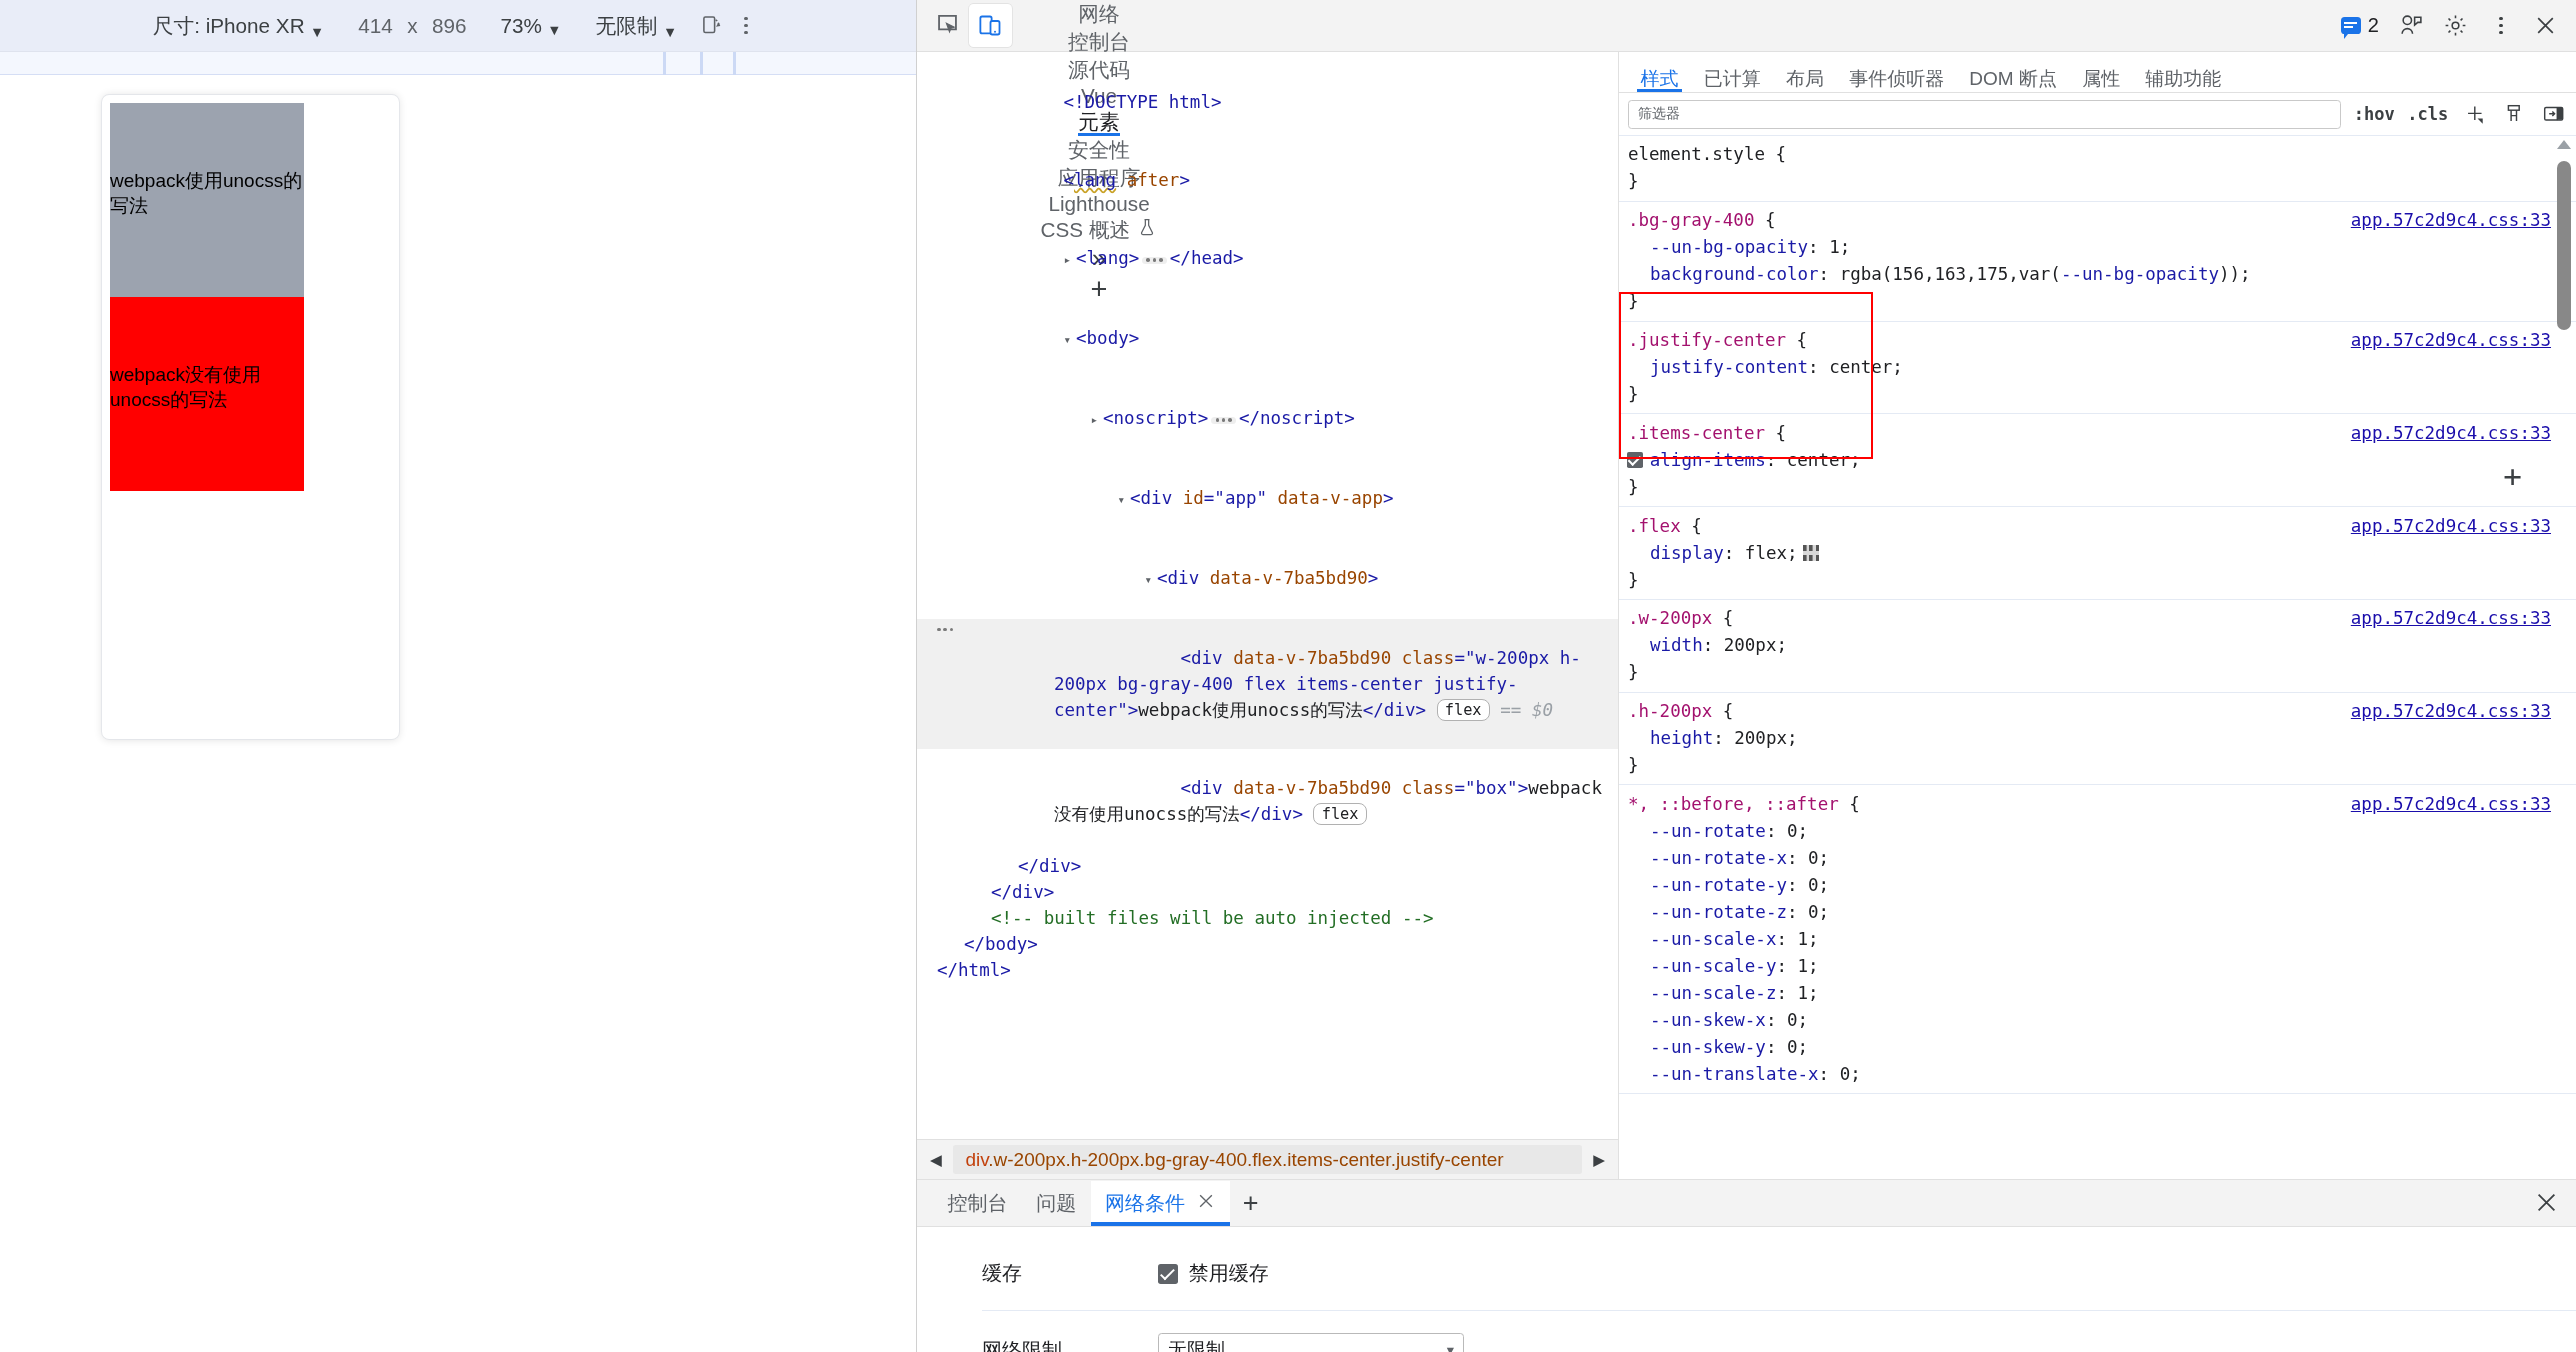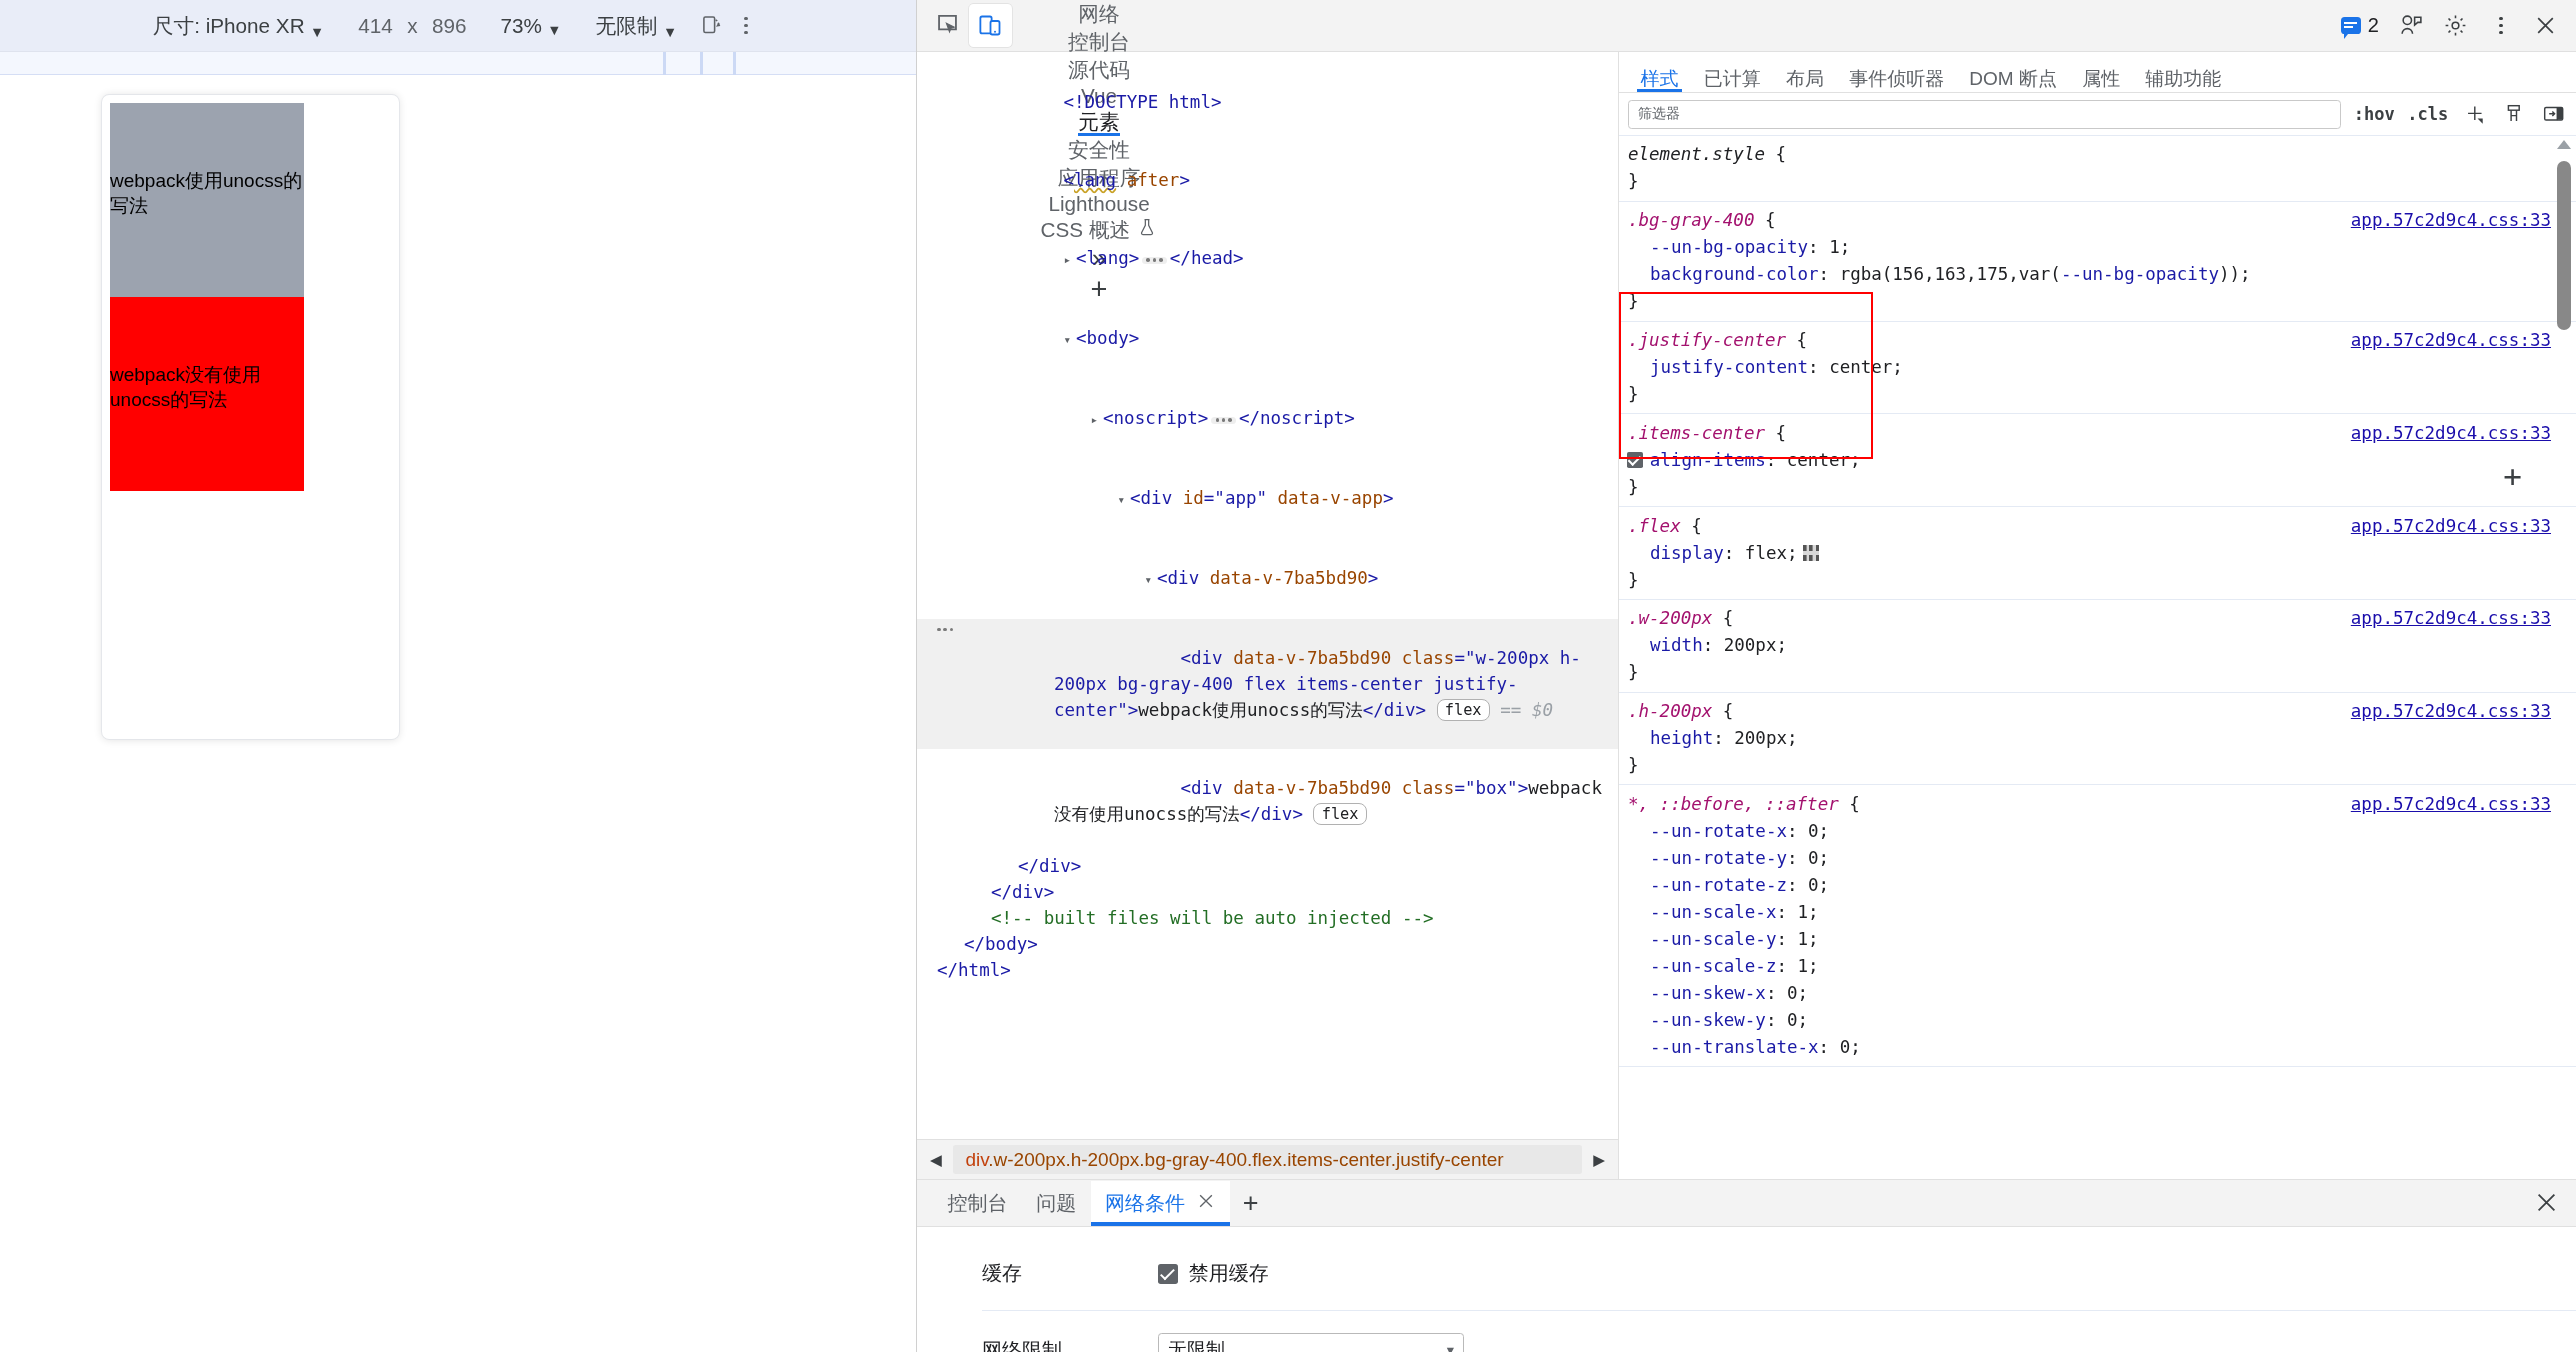--- a/index.html
+++ b/index.html
@@ -147,21 +147,21 @@
   }
   .fbtn { font-family:"DejaVu Sans Mono","Liberation Mono",monospace; font-size:17px; color:#3c4043; font-weight:bold; white-space:nowrap;}
   .fico { width:27px; height:27px; display:flex; align-items:center; justify-content:center; }
 
   #styles-scroll { flex:1; overflow:hidden; position:relative;
     font-family:"DejaVu Sans Mono","Liberation Mono",monospace; font-size:17.5px; line-height:27px; color:#202124;}
   .rule { padding: 5.4px 0 5.4px 0; border-bottom:0.9px solid #e4eaf4; position:relative; }
   .rule .sel-line { padding-left:9px; }
   .rule .decl { padding-left: 31px; white-space:pre; }
   .rule .close { padding-left:9px; }
-  .selname { color:#a3116e;font-style:italic; }
+  .selname { color:#a3116e; }
   .prop { color:#1a1aa6; }
   .pval { color:#202124; }
   .srclink { position:absolute; right:25px; top:5.4px; color:#1a0dab; text-decoration:underline; font-size:17.5px; }
   .chk {
     display:inline-block; width:16px;height:16px;background:#5f6368;border-radius:1.8px;position:relative;
     vertical-align:-2.7px; margin-right:7.2px; margin-left:-23.4px;
   }
   .chk::after{content:"";position:absolute;left:4.5px;top:0.9px;width:4.5px;height:10px;border:solid #fff;border-width:0 2.2px 2.2px 0;transform:rotate(45deg);}
   .flexicon{display:inline-block;width:16px;height:16px;vertical-align:-2.7px;background:
       linear-gradient(#555,#555) 0 0/3.6px 6.3px no-repeat,
@@ -517,20 +517,21 @@
           <div class="rule">
             <a class="srclink">app.57c2d9c4.css:33</a>
             <div class="sel-line"><span class="selname">.h-200px</span> {</div>
             <div class="decl"><span class="prop">height</span>: <span class="pval">200px</span>;</div>
             <div class="close">}</div>
           </div>
 
           <div class="rule">
             <a class="srclink">app.57c2d9c4.css:33</a>
             <div class="sel-line"><span class="selname" style="color:#a3116e">*, ::before, ::after</span> {</div>
+            <div class="decl"><span class="prop">--un-rotate</span>: <span class="pval">0</span>;</div>
             <div class="decl"><span class="prop">--un-rotate-x</span>: <span class="pval">0</span>;</div>
             <div class="decl"><span class="prop">--un-rotate-y</span>: <span class="pval">0</span>;</div>
             <div class="decl"><span class="prop">--un-rotate-z</span>: <span class="pval">0</span>;</div>
             <div class="decl"><span class="prop">--un-scale-x</span>: <span class="pval">1</span>;</div>
             <div class="decl"><span class="prop">--un-scale-y</span>: <span class="pval">1</span>;</div>
             <div class="decl"><span class="prop">--un-scale-z</span>: <span class="pval">1</span>;</div>
             <div class="decl"><span class="prop">--un-skew-x</span>: <span class="pval">0</span>;</div>
             <div class="decl"><span class="prop">--un-skew-y</span>: <span class="pval">0</span>;</div>
             <div class="decl"><span class="prop">--un-translate-x</span>: <span class="pval">0</span>;</div>
           </div>

